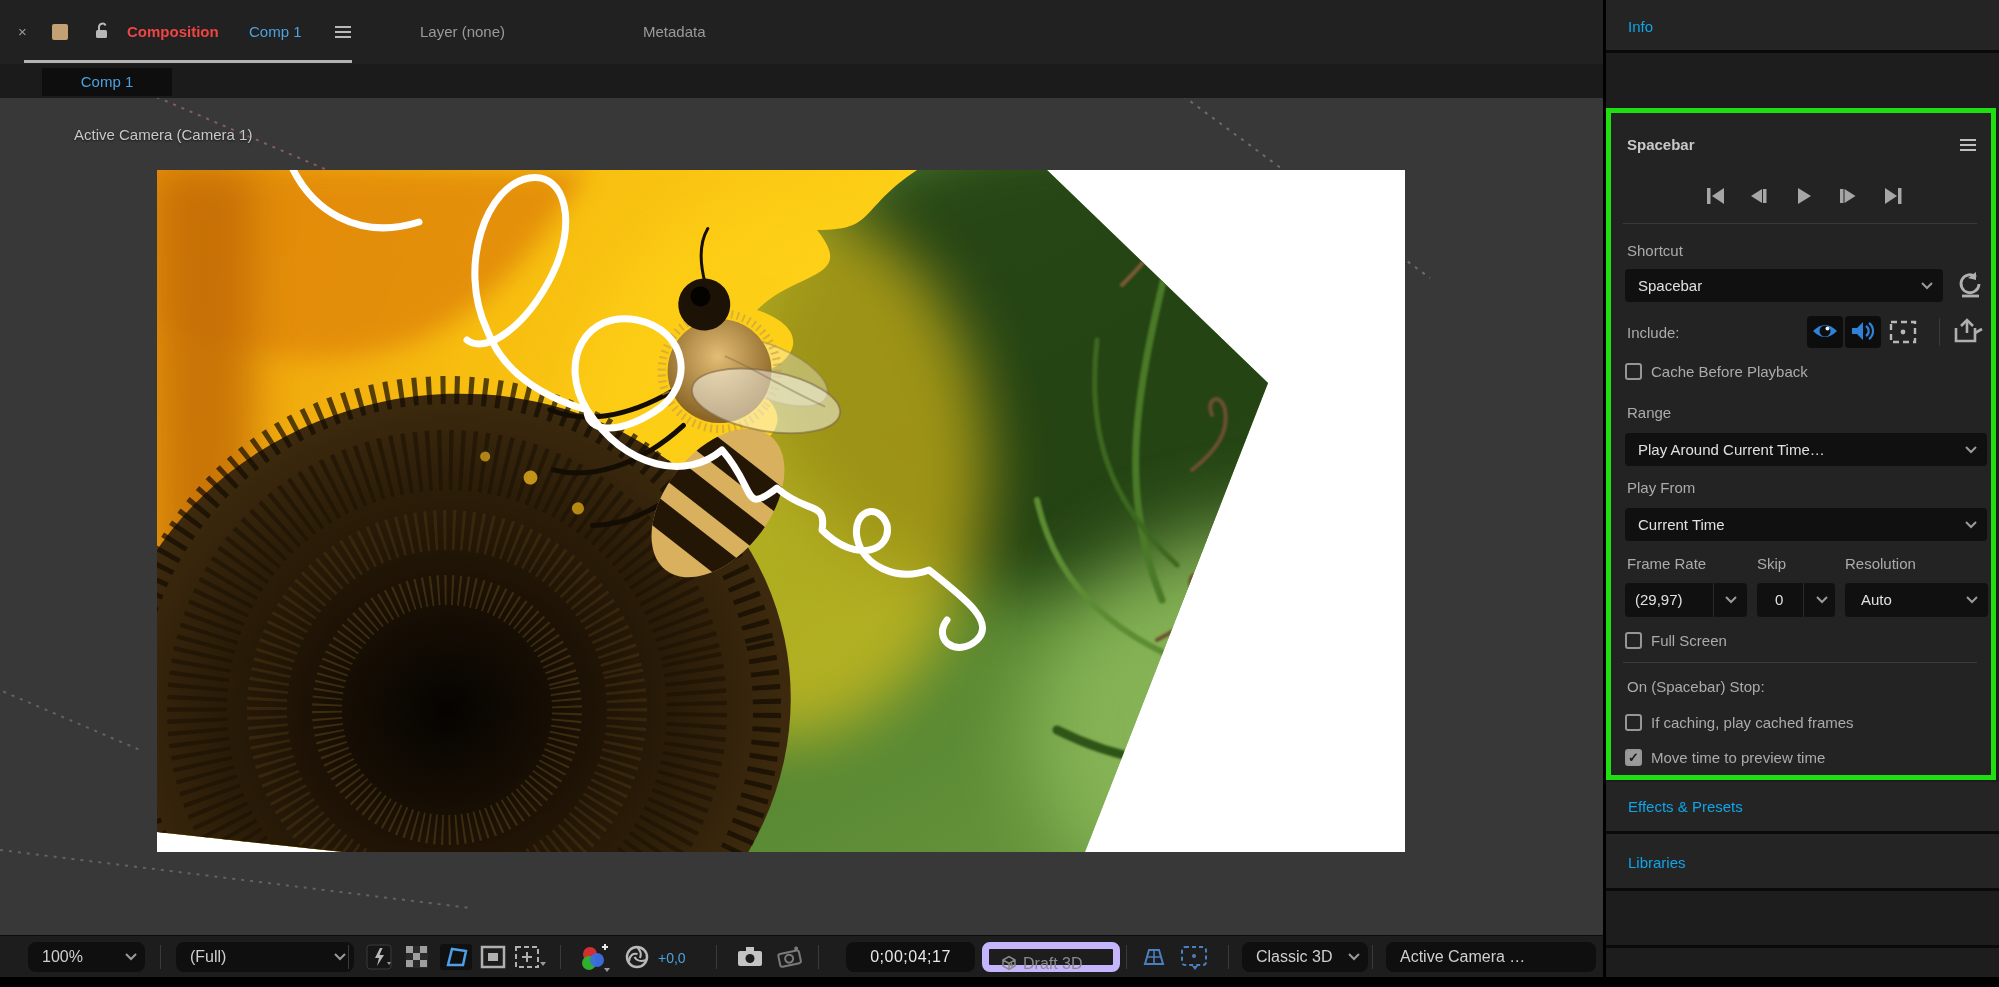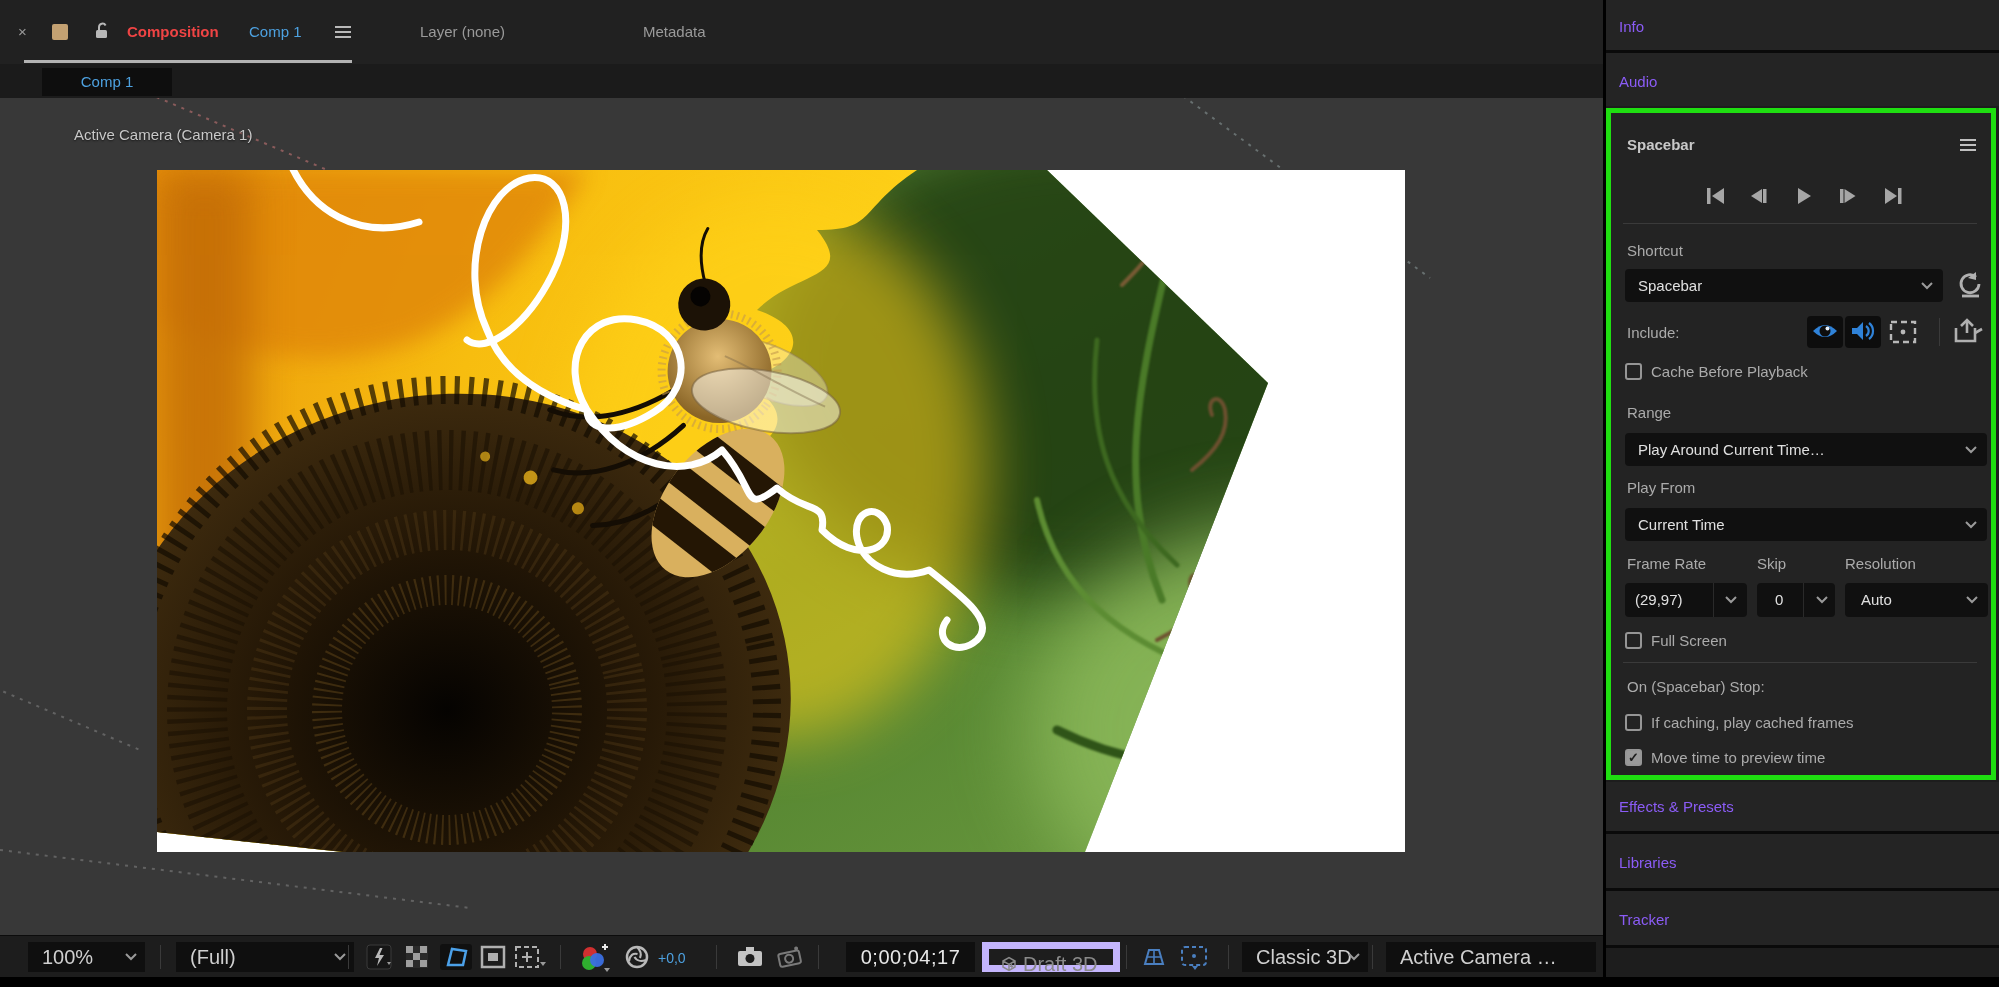--- a/index.html
+++ b/index.html
@@ -14,30 +14,30 @@
   .subtab{position:absolute;left:42px;top:68px;width:130px;height:28px;background:#0e0e0e;
           color:#4da1e0;text-align:center;line-height:28px;}
   
   #viewport{position:absolute;left:0;top:98px;width:1603px;height:837px;background:#383838;overflow:hidden;}
   #comp{position:absolute;left:157px;top:72px;width:1248px;height:682px;background:#ffffff;z-index:2;}
   #photo{position:absolute;left:0;top:0;width:1248px;height:682px;
          clip-path:polygon(0 0,890px 0,1111px 213px,928px 682px,186px 682px,0 662px);}
   #vp-label{position:absolute;left:74px;top:28px;color:#c9c9c9;z-index:3;text-shadow:0 1px 2px rgba(0,0,0,.6);}
   
   #btoolbar{position:absolute;left:0;top:935px;width:1603px;height:42px;background:#1d1d1d;border-top:1px solid #0c0c0c;}
-  .dd{position:absolute;top:6px;height:30px;background:#0f0f0f;border-radius:0;color:#cfcfcf;
-      font-size:20px;line-height:30px;box-sizing:border-box;}
+  .dd{position:absolute;top:6px;height:30px;background:#0f0f0f;border-radius:8px;color:#cfcfcf;
+      font-size:16px;line-height:30px;box-sizing:border-box;}
   .dd .lbl{padding-left:14px;display:inline-block;}
   .dd svg{position:absolute;right:8px;top:11px;}
   .vsep{position:absolute;top:9px;width:1px;height:24px;background:#3a3a3a;}
   .ticon{position:absolute;top:8px;}
   
   #sbline{position:absolute;left:1603px;top:0;width:3px;height:987px;background:#000;}
   .sbar{position:absolute;left:1606px;width:393px;background:#242424;}
-  .sbar span{position:absolute;left:13px;color:#8b5cf6;}
+  .sbar span{position:absolute;left:22px;color:#0ea5e9;}
   .sdiv{position:absolute;left:1606px;width:393px;background:#0a0a0a;}
   #pv{position:absolute;left:1606px;top:108px;width:390px;height:672px;background:#232323;
       border:5px solid #1fde11;box-sizing:border-box;z-index:4;}
   .pvtext{position:absolute;color:#ababab;white-space:nowrap;}
   .pvdd{position:absolute;height:33px;background:#101010;border-radius:4px;color:#e0e0e0;
         line-height:33px;box-sizing:border-box;}
   .pvdd .lbl{padding-left:13px;display:inline-block;}
   .pvdd svg.chev{position:absolute;right:10px;top:13px;}
   .chk{position:absolute;width:17px;height:17px;border:2px solid #969696;border-radius:3px;
        box-sizing:border-box;background:transparent;}
@@ -308,23 +308,20 @@
       <span class="lbl">Active Camera …</span>
     </div>
   </div>
 
   <div id="sbline"></div>
 
   <div class="sbar" style="top:0;height:50px;">
       <span style="top:18px;">Info</span>
     </div>
   <div class="sdiv" style="top:50px;height:3px;"></div>
-  <div class="sbar" style="top:53px;height:53px;">
-      <span style="top:20px;">Audio</span>
-    </div>
 
   <div id="pv">
     <span class="pvtext" style="left:16px;top:23px;color:#c8c8c8;font-weight:bold;">Spacebar</span>
     <span class="abs" style="left:348px;top:25px;">
       <svg width="18" height="14" viewBox="0 0 18 14">
           <path d="M1 2 H17 M1 7 H17 M1 12 H17" stroke="#c0c0c0" stroke-width="2"></path>
         </svg>
     </span>
 
     <button class="tr-btn" style="left:88px;">
@@ -463,19 +460,16 @@
   </div>
 
   <div class="sbar" style="top:782px;height:49px;">
       <span style="top:16px;">Effects &amp; Presets</span>
     </div>
   <div class="sdiv" style="top:831px;height:3px;"></div>
   <div class="sbar" style="top:834px;height:54px;">
       <span style="top:20px;">Libraries</span>
     </div>
   <div class="sdiv" style="top:888px;height:3px;"></div>
-  <div class="sbar" style="top:891px;height:54px;">
-      <span style="top:20px;">Tracker</span>
-    </div>
   <div class="sdiv" style="top:945px;height:3px;"></div>
 
   <div id="blackstrip"></div>
 </div>
 
 </body></html>

